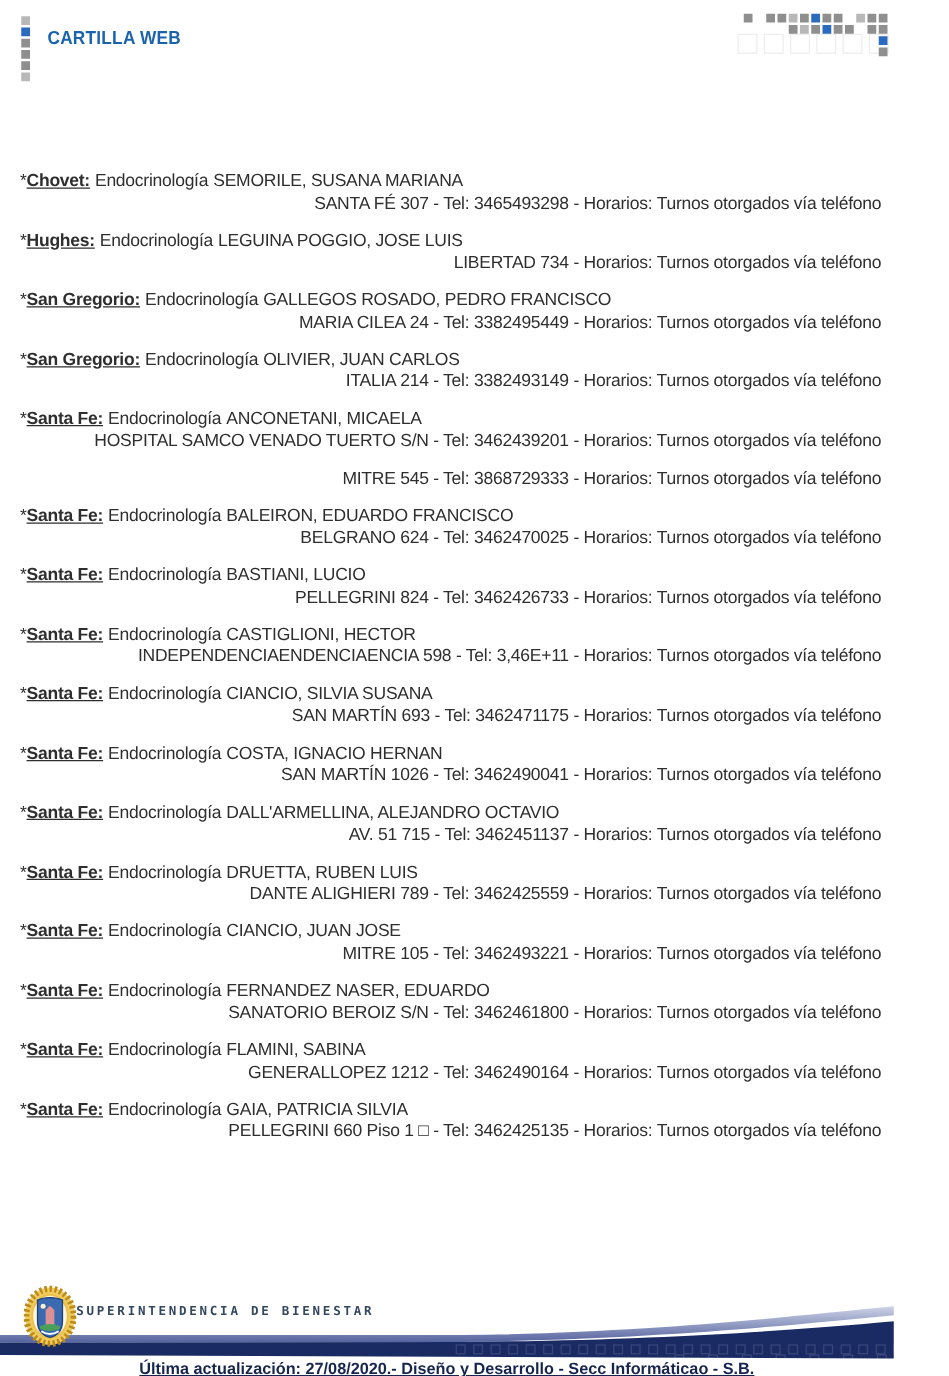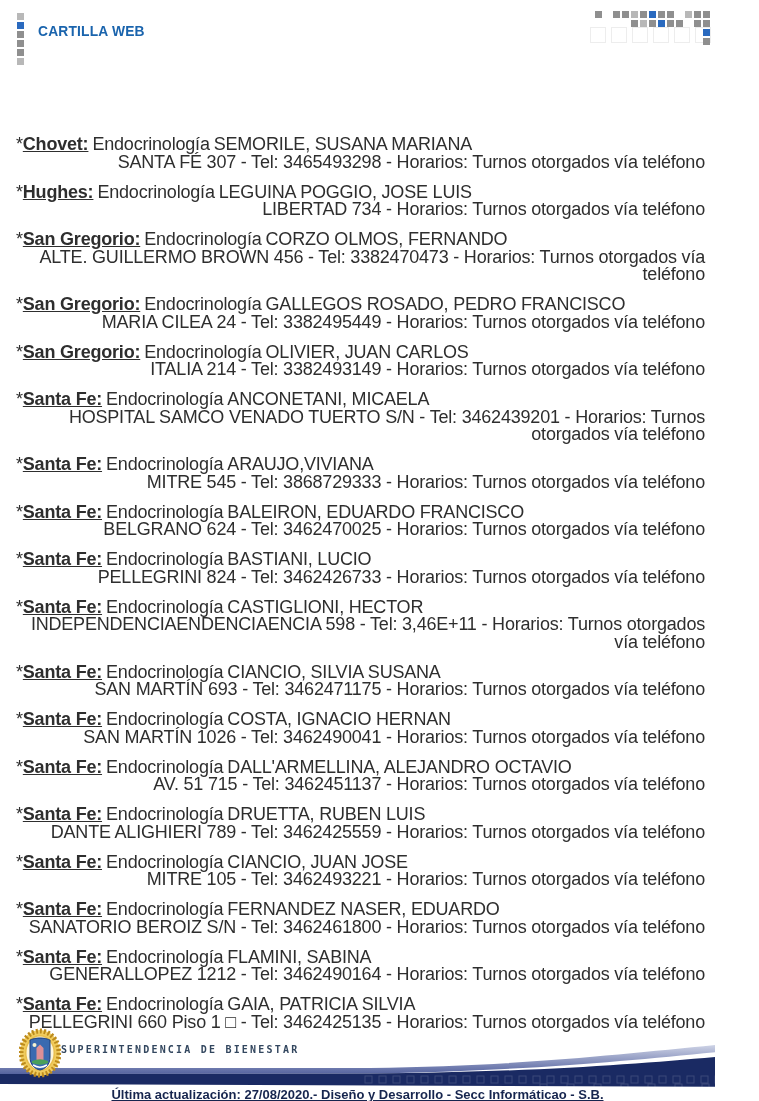--- a/index.html
+++ b/index.html
@@ -11,21 +11,21 @@
                color:#1a64ad;letter-spacing:0.2px;transform:scaleX(0.92);transform-origin:left top;}
   .brand-pixel-column{position:absolute;left:17px;top:13px;display:flex;flex-direction:column;gap:2px;}
   .sq{width:7px;height:7px;flex:0 0 auto;}
   .corner-mosaic{position:absolute;right:5px;top:11px;z-index:2;}
   .mosaic-row{display:flex;gap:2px;margin-bottom:2px;justify-content:flex-end;}
   .ghost-row{position:absolute;right:4px;top:27px;display:flex;gap:5px;z-index:1;}
   .ghost{width:14px;height:14px;border:1px solid #ededed;}
 
   
   .provider-list{position:absolute;left:16px;top:136px;right:10px;}
-  .entry{margin-bottom:12.5px;font-size:18px;line-height:17.5px;letter-spacing:-0.2px;}
+  .entry{margin-bottom:12.5px;font-size:14px;line-height:17.5px;letter-spacing:-0.2px;}
   .entry .city{font-weight:bold;text-decoration:underline;}
   .entry .spec,.entry .prov{margin-left:4px;}
   .entry .l2{min-height:17.5px;text-align:right;}
 
   
   .band-svg{position:absolute;left:0;top:1040px;}
   .badge{position:absolute;left:19px;top:1028px;z-index:3;}
   .org-label{position:absolute;left:61px;top:1044px;z-index:3;
              font-family:"DejaVu Sans Mono",monospace;font-size:10px;font-weight:bold;
              letter-spacing:2.2px;color:#33475f;}
@@ -121,42 +121,37 @@
     <div class="entry">
       <div class="l1"><span class="star">*</span><span class="city">Chovet:</span><span class="spec">Endocrinología</span><span class="prov">SEMORILE, SUSANA MARIANA</span></div>
       <div class="l2">SANTA FÉ 307 - Tel: 3465493298 - Horarios: Turnos otorgados vía teléfono</div>
     </div>
 
     <div class="entry">
       <div class="l1"><span class="star">*</span><span class="city">Hughes:</span><span class="spec">Endocrinología</span><span class="prov">LEGUINA POGGIO, JOSE LUIS</span></div>
       <div class="l2">LIBERTAD 734 - Horarios: Turnos otorgados vía teléfono</div>
     </div>
 
-    <div class="entry">
-      <div class="l1"><span class="star">*</span><span class="city">San Gregorio:</span><span class="spec">Endocrinología</span><span class="prov">CORZO OLMOS, FERNANDO</span></div>
-      <div class="l2">ALTE. GUILLERMO BROWN 456 - Tel: 3382470473 - Horarios: Turnos otorgados vía teléfono</div>
-    </div>
 
     <div class="entry">
       <div class="l1"><span class="star">*</span><span class="city">San Gregorio:</span><span class="spec">Endocrinología</span><span class="prov">GALLEGOS ROSADO, PEDRO FRANCISCO</span></div>
       <div class="l2">MARIA CILEA 24 - Tel: 3382495449 - Horarios: Turnos otorgados vía teléfono</div>
     </div>
 
     <div class="entry">
       <div class="l1"><span class="star">*</span><span class="city">San Gregorio:</span><span class="spec">Endocrinología</span><span class="prov">OLIVIER, JUAN CARLOS</span></div>
       <div class="l2">ITALIA 214 - Tel: 3382493149 - Horarios: Turnos otorgados vía teléfono</div>
     </div>
 
     <div class="entry">
       <div class="l1"><span class="star">*</span><span class="city">Santa Fe:</span><span class="spec">Endocrinología</span><span class="prov">ANCONETANI, MICAELA</span></div>
       <div class="l2">HOSPITAL SAMCO VENADO TUERTO S/N - Tel: 3462439201 - Horarios: Turnos otorgados vía teléfono</div>
     </div>
 
     <div class="entry">
-      <div class="l1"><span class="star">*</span><span class="city">Santa Fe:</span><span class="spec">Endocrinología</span><span class="prov">ARAUJO,VIVIANA</span></div>
       <div class="l2">MITRE 545 - Tel: 3868729333 - Horarios: Turnos otorgados vía teléfono</div>
     </div>
 
     <div class="entry">
       <div class="l1"><span class="star">*</span><span class="city">Santa Fe:</span><span class="spec">Endocrinología</span><span class="prov">BALEIRON, EDUARDO FRANCISCO</span></div>
       <div class="l2">BELGRANO 624 - Tel: 3462470025 - Horarios: Turnos otorgados vía teléfono</div>
     </div>
 
     <div class="entry">
       <div class="l1"><span class="star">*</span><span class="city">Santa Fe:</span><span class="spec">Endocrinología</span><span class="prov">BASTIANI, LUCIO</span></div>

